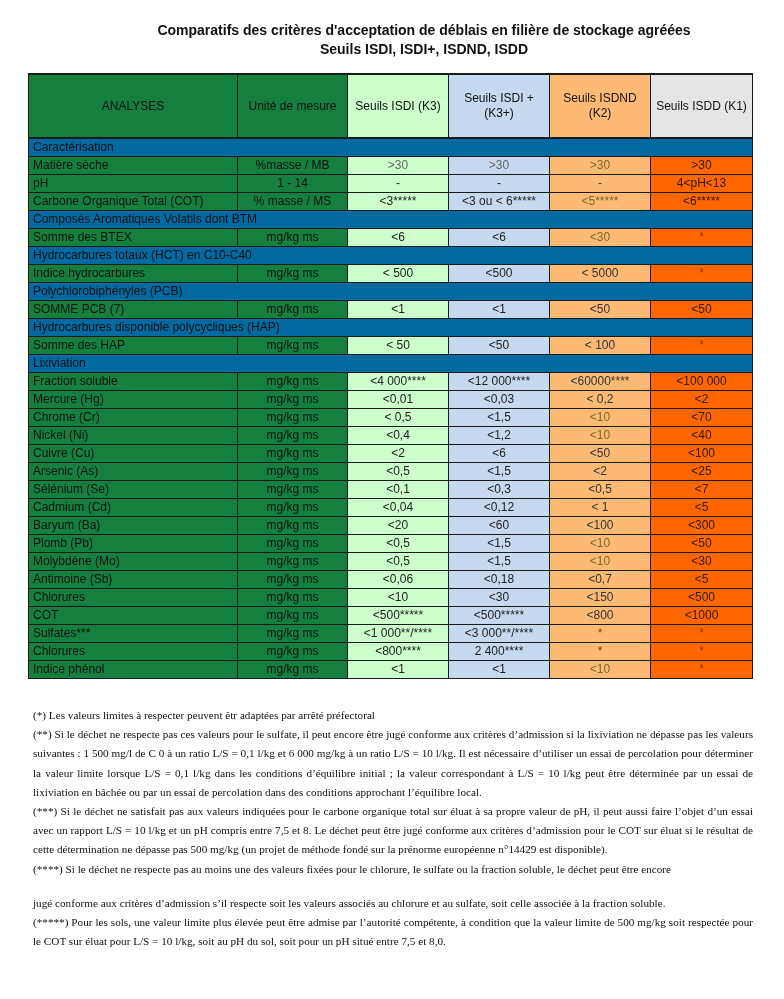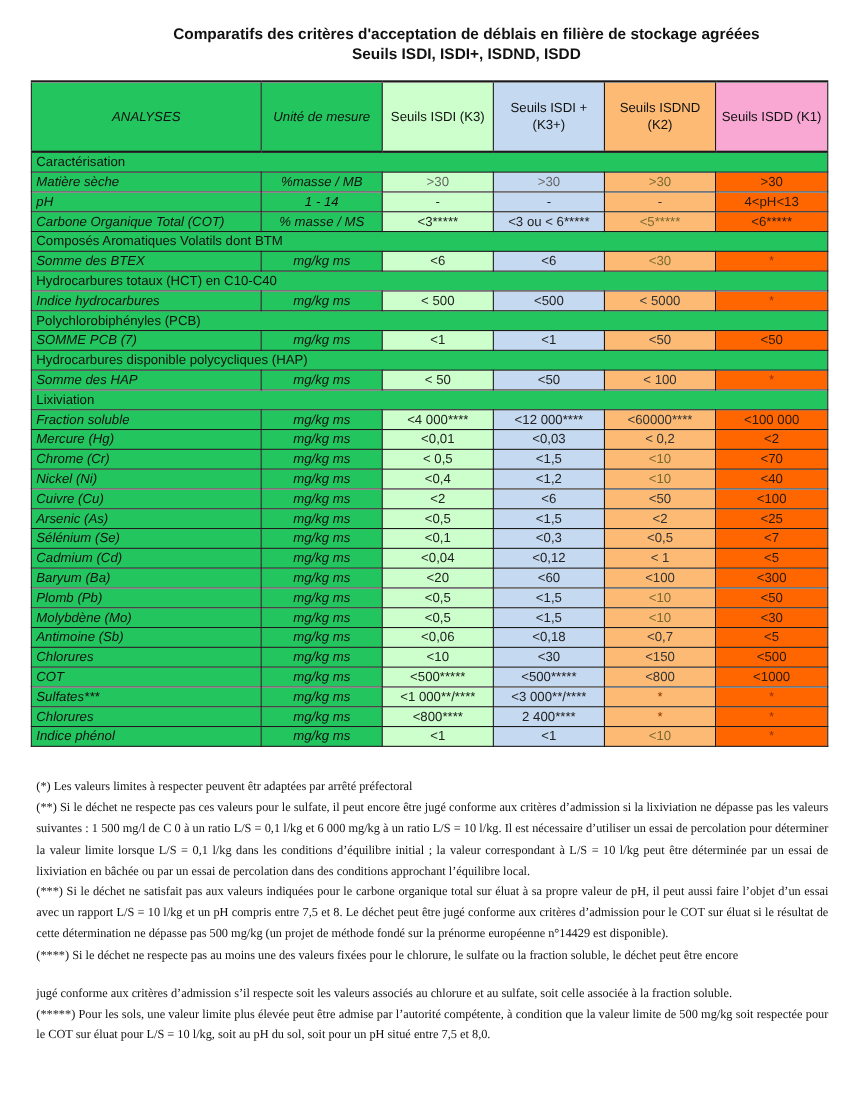--- a/index.html
+++ b/index.html
@@ -4,27 +4,27 @@
 <style>
   html, body { margin: 0; padding: 0; background: #ffffff; }
   body { width: 784px; height: 999px; position: relative; overflow: hidden; font-family: "Liberation Sans", sans-serif; color: #111; }
   .title { position: absolute; left: 0; width: 784px; text-align: center; font-weight: bold; font-size: 14px; line-height: 19px; color: #111; padding-left: 32px; }
   .title.l1 { top: 21px; }
   .title.l2 { top: 40px; }
   table.grid { position: absolute; left: 28px; top: 73px; border-collapse: collapse; table-layout: fixed; width: 724px; }
   table.grid td { border: 1px solid #1a1a1a; padding: 0 4px; font-size: 12px; height: 17px; line-height: 17px; overflow: hidden; white-space: nowrap; }
   col.c1 { width: 209px; } col.c2 { width: 110px; } col.c3 { width: 101px; } col.c4 { width: 101px; } col.c5 { width: 101px; } col.c6 { width: 102px; }
   tr.head td { height: 62px; line-height: 15px; text-align: center; white-space: normal; font-size: 12px; border-top: 2px solid #1a1a1a; border-bottom: 2px solid #1a1a1a; }
-  .y { background: #22c55e; font-style: italic; }
+  .y { background: #15803d; }
   .g { background: #ccffcc; }
   .b { background: #c5d9f1; }
   .o { background: #fdba74; }
   .r { background: #ff6600; }
-  .rh { background: #f9a8d4; }
-  tr.section td { background: #22c55e; border-left: 1px solid #1a1a1a; border-right: 1px solid #1a1a1a; }
+  .rh { background: #e5e5e5; }
+  tr.section td { background: #0369a1; border-left: 1px solid #1a1a1a; border-right: 1px solid #1a1a1a; }
   td.unit, td.val { text-align: center; }
   td.val.g, td.val.b { color: #222; }
   td.val.o { color: #333; }
   td.val.r { color: #2a1a10; }
   td.faint { color: #666 !important; }
   td.faint-o { color: #7a6a30 !important; }
   td.star { color: #993300 !important; }
   .notes { position: absolute; left: 33px; top: 706px; width: 720px; font-family: "Liberation Serif", serif; font-size: 11.2px; line-height: 19.2px; color: #111; text-align: justify; }
   .notes p { margin: 0; }
   .notes p.gap { margin-top: 15px; }

